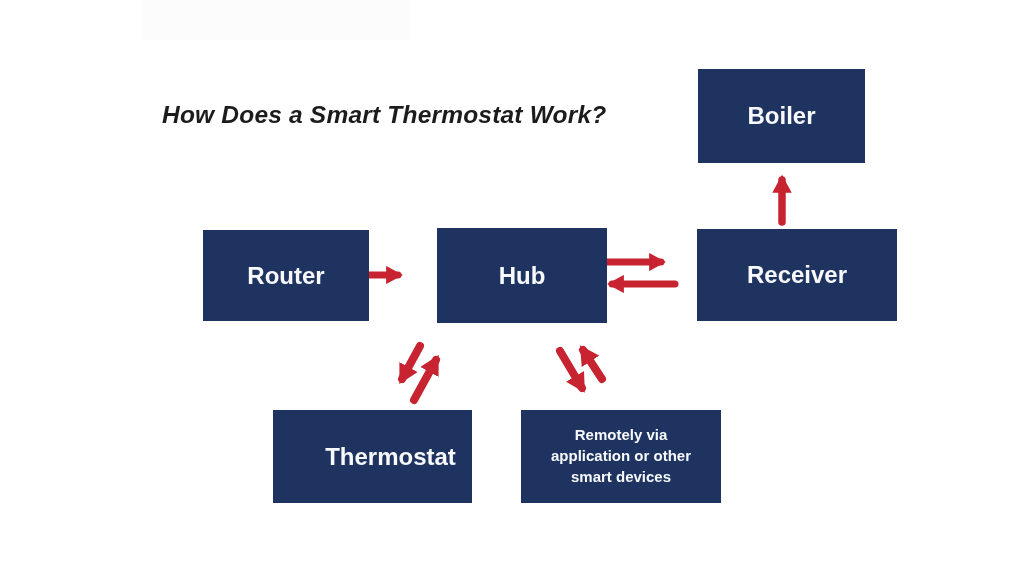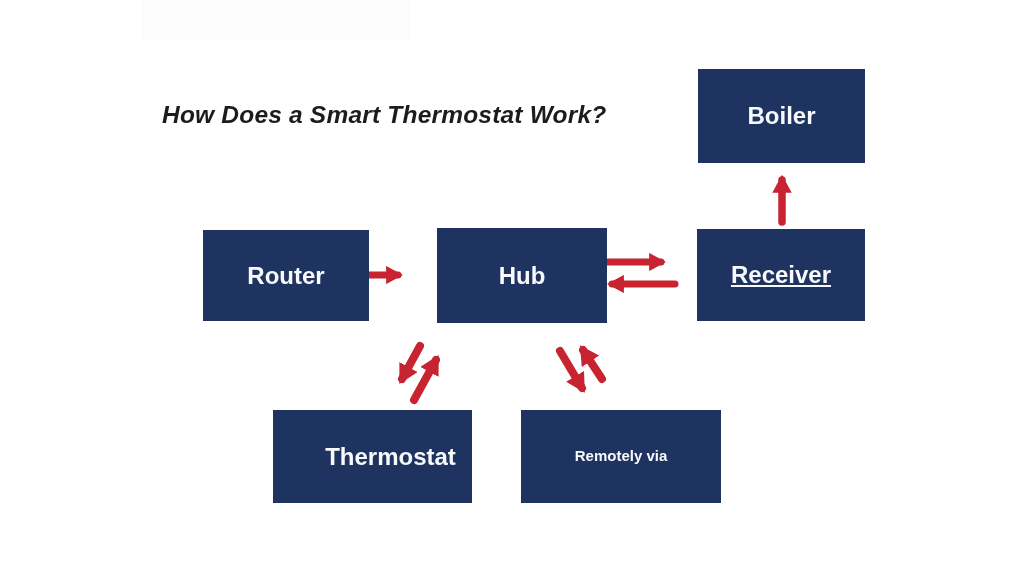--- a/index.html
+++ b/index.html
@@ -37,21 +37,21 @@
     justify-content:center;
     text-align:center;
     font-weight:700;
   }
   .node-label{font-size:24px;}
   .node-label-small{font-size:15px;line-height:1.38;}
   .node-label-small span{display:block;}
   #node-boiler{left:698px;top:69px;width:167px;height:94px;}
   #node-router{left:164px;top:230px;width:166px;height:91px;margin-left:39px;}
   #node-hub{left:413px;top:228px;width:170px;height:95px;margin-left:24px;}
-  #node-receiver{left:697px;top:229px;width:168px;height:92px;text-decoration:underline;}
+  #node-receiver{left:697px;top:229px;width:200px;height:92px;}
   #node-thermostat{left:273px;top:410px;width:199px;height:93px;padding-left:36px;}
   #node-remote{left:521px;top:410px;width:200px;height:93px;}
   .arrow-layer{
     position:absolute;left:0;top:0;width:1024px;height:576px;
     pointer-events:none;
   }
   .arrow-layer line{
     stroke:var(--arrow);
     stroke-linecap:round;
   }
@@ -111,16 +111,18 @@
     <span class="node-label">Receiver</span>
   </div>
 
   <div class="node" id="node-thermostat">
     <span class="node-label">Thermostat</span>
   </div>
 
   <div class="node" id="node-remote">
     <span class="node-label-small">
       <span>Remotely via</span>
+      <span>application or other</span>
+      <span>smart devices</span>
     </span>
   </div>
 
 </div>
 
 </body></html>

